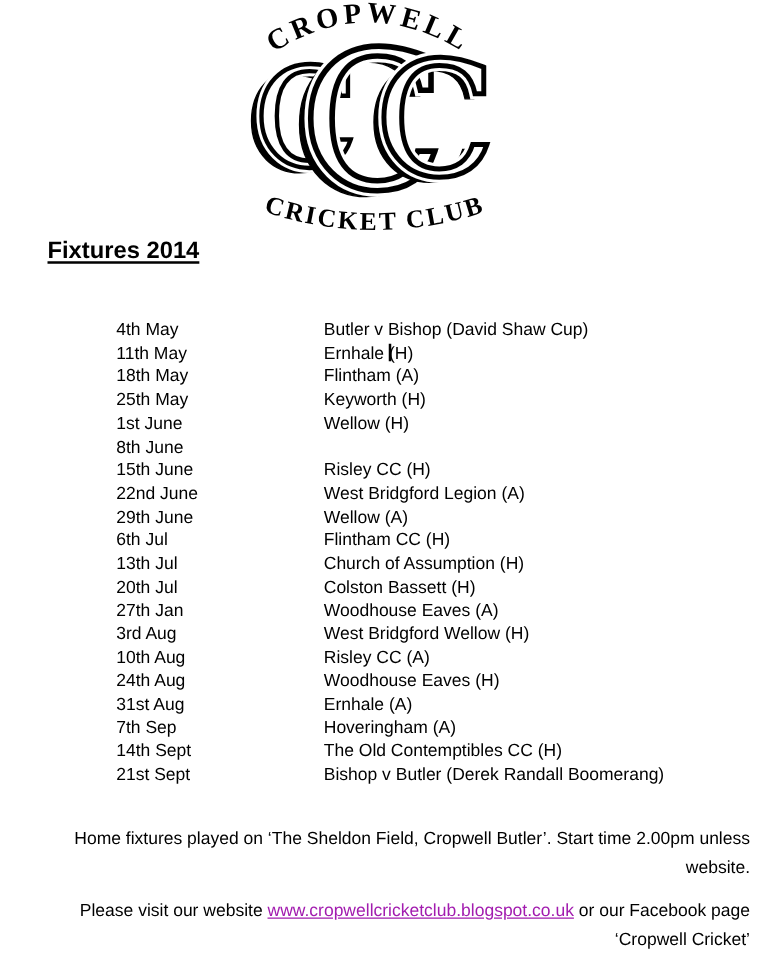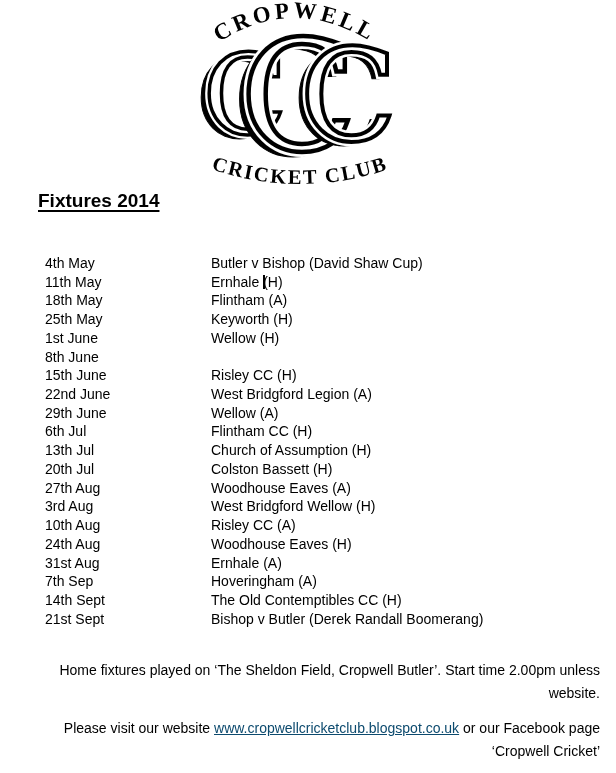--- a/index.html
+++ b/index.html
@@ -44,21 +44,21 @@
     text-underline-offset: 3px;
     text-decoration-thickness: 1.5px;
     text-align: center;
   }
   .fixtures {
     position: absolute;
     left: 45px;
     top: 254px;
     font-size: 14px;
   }
-  .row { height: 18.72px; line-height: 18.72px; white-space: nowrap; }
+  .row { height: 18.72px; line-height: 18.72px; white-space: nowrap; margin-left: 48px; }
   .date { display: inline-block; width: 166px; }
   .opp  { position: relative; display: inline-block; }
   .caret {
     position: absolute;
     left: 52px;
     top: 2px;
     width: 1.5px;
     height: 14px;
     background: #000000;
   }
@@ -118,33 +118,33 @@
       <div class="row"><span class="date">18th May</span><span class="opp">Flintham (A)</span></div>
       <div class="row"><span class="date">25th May</span><span class="opp">Keyworth (H)</span></div>
       <div class="row"><span class="date">1st June</span><span class="opp">Wellow (H)</span></div>
       <div class="row"><span class="date">8th June</span><span class="opp"></span></div>
       <div class="row"><span class="date">15th June</span><span class="opp">Risley CC (H)</span></div>
       <div class="row"><span class="date">22nd June</span><span class="opp">West Bridgford Legion (A)</span></div>
       <div class="row"><span class="date">29th June</span><span class="opp">Wellow (A)</span></div>
       <div class="row"><span class="date">6th Jul</span><span class="opp">Flintham CC (H)</span></div>
       <div class="row"><span class="date">13th Jul</span><span class="opp">Church of Assumption (H)</span></div>
       <div class="row"><span class="date">20th Jul</span><span class="opp">Colston Bassett (H)</span></div>
-      <div class="row"><span class="date">27th Aug</span><span class="opp">Woodhouse Eaves (A)</span></div>
+      <div class="row"><span class="date">27th Jan</span><span class="opp">Woodhouse Eaves (A)</span></div>
       <div class="row"><span class="date">3rd Aug</span><span class="opp">West Bridgford Wellow (H)</span></div>
       <div class="row"><span class="date">10th Aug</span><span class="opp">Risley CC (A)</span></div>
       <div class="row"><span class="date">24th Aug</span><span class="opp">Woodhouse Eaves (H)</span></div>
       <div class="row"><span class="date">31st Aug</span><span class="opp">Ernhale (A)</span></div>
       <div class="row"><span class="date">7th Sep</span><span class="opp">Hoveringham (A)</span></div>
       <div class="row"><span class="date">14th Sept</span><span class="opp">The Old Contemptibles CC (H)</span></div>
       <div class="row"><span class="date">21st Sept</span><span class="opp">Bishop v Butler (Derek Randall Boomerang)</span></div>
     </div>
 
   <p class="note note-1">
     <span>Home fixtures played on ‘The Sheldon Field, Cropwell Butler’. Start time 2.00pm unless</span><br>
     <span>website.</span>
   </p>
 
   <p class="note note-2">
-    <span>Please visit our website </span><a class="weblink" id="site-link" href="www.cropwellcricketclub.blogspot.co.uk" style="color: #0c4a6e;">www.cropwellcricketclub.blogspot.co.uk</a><span> or our Facebook page</span><br>
+    <span>Please visit our website </span><a class="weblink" id="site-link" href="www.cropwellcricketclub.blogspot.co.uk" style="color: #a21caf;">www.cropwellcricketclub.blogspot.co.uk</a><span> or our Facebook page</span><br>
     <span>‘Cropwell Cricket’</span>
   </p>
 
 </div>
 
 </body></html>

